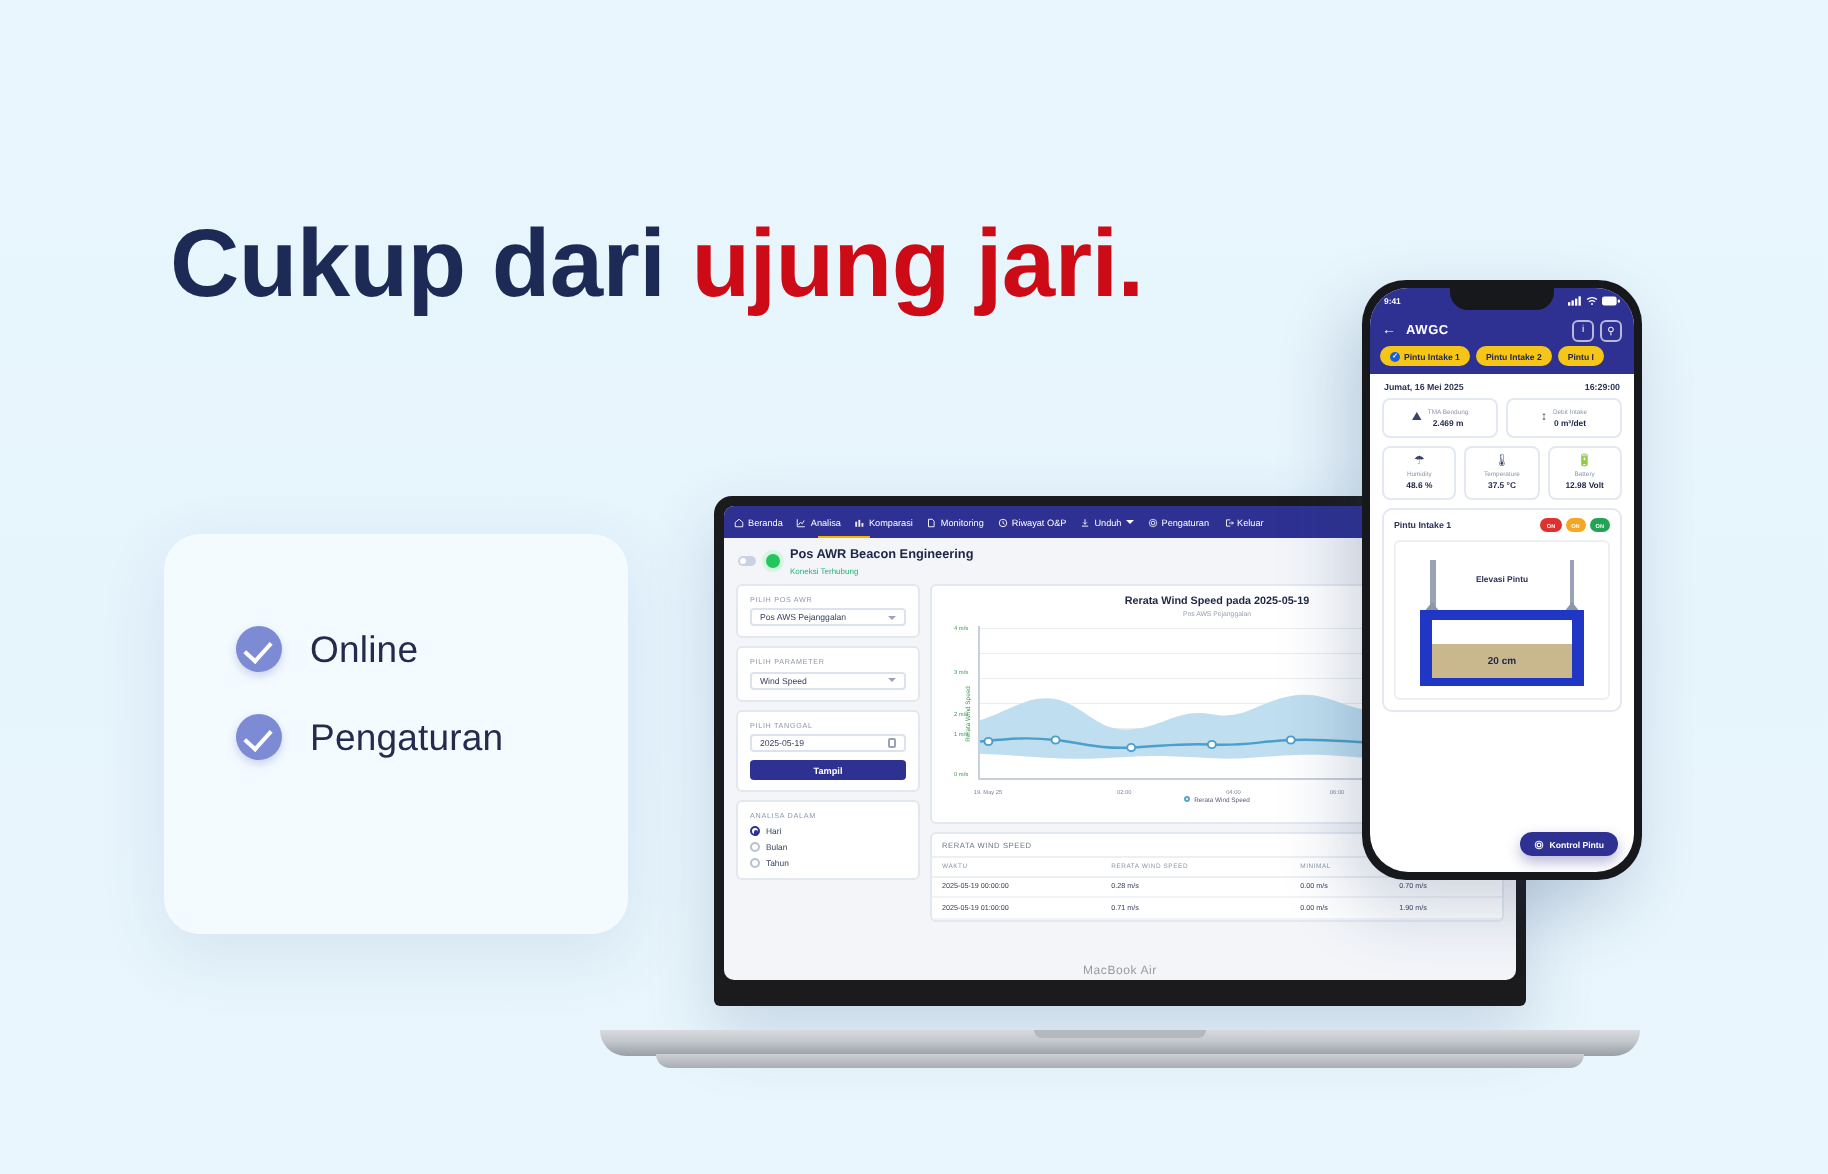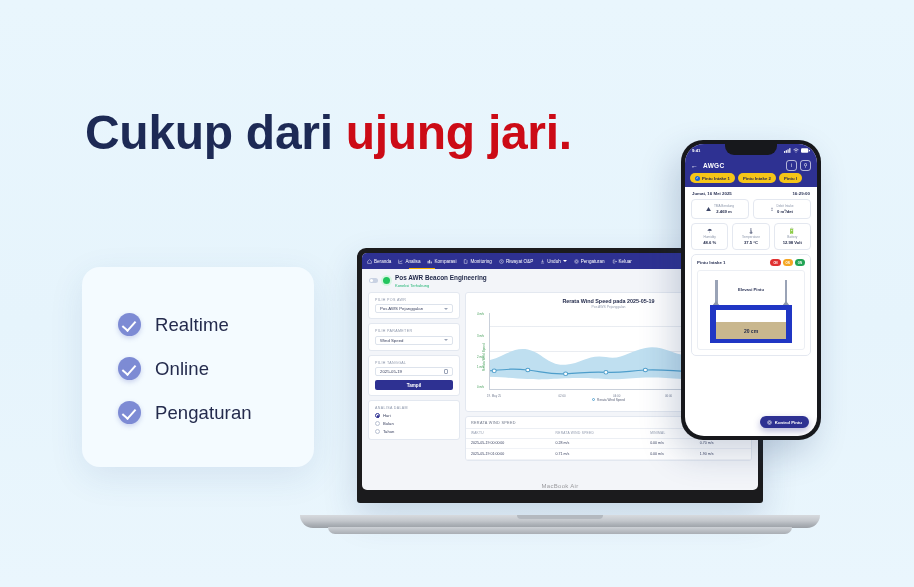--- a/index.html
+++ b/index.html
@@ -198,24 +198,20 @@
   }
 </style>
 </head>
 <body>
 
 <div class="hero">
   <div class="hero-line2"><span>Cukup dari </span><span class="hero-accent">ujung jari.</span></div>
 </div>
 
 <div class="feature-card">
-  <div class="feature-row">
-    <span class="check-circle"></span>
-    <span class="feature-label">Realtime</span>
-  </div>
   <div class="feature-row">
     <span class="check-circle"></span>
     <span class="feature-label">Online</span>
   </div>
   <div class="feature-row">
     <span class="check-circle"></span>
     <span class="feature-label">Pengaturan</span>
   </div>
 </div>
 

